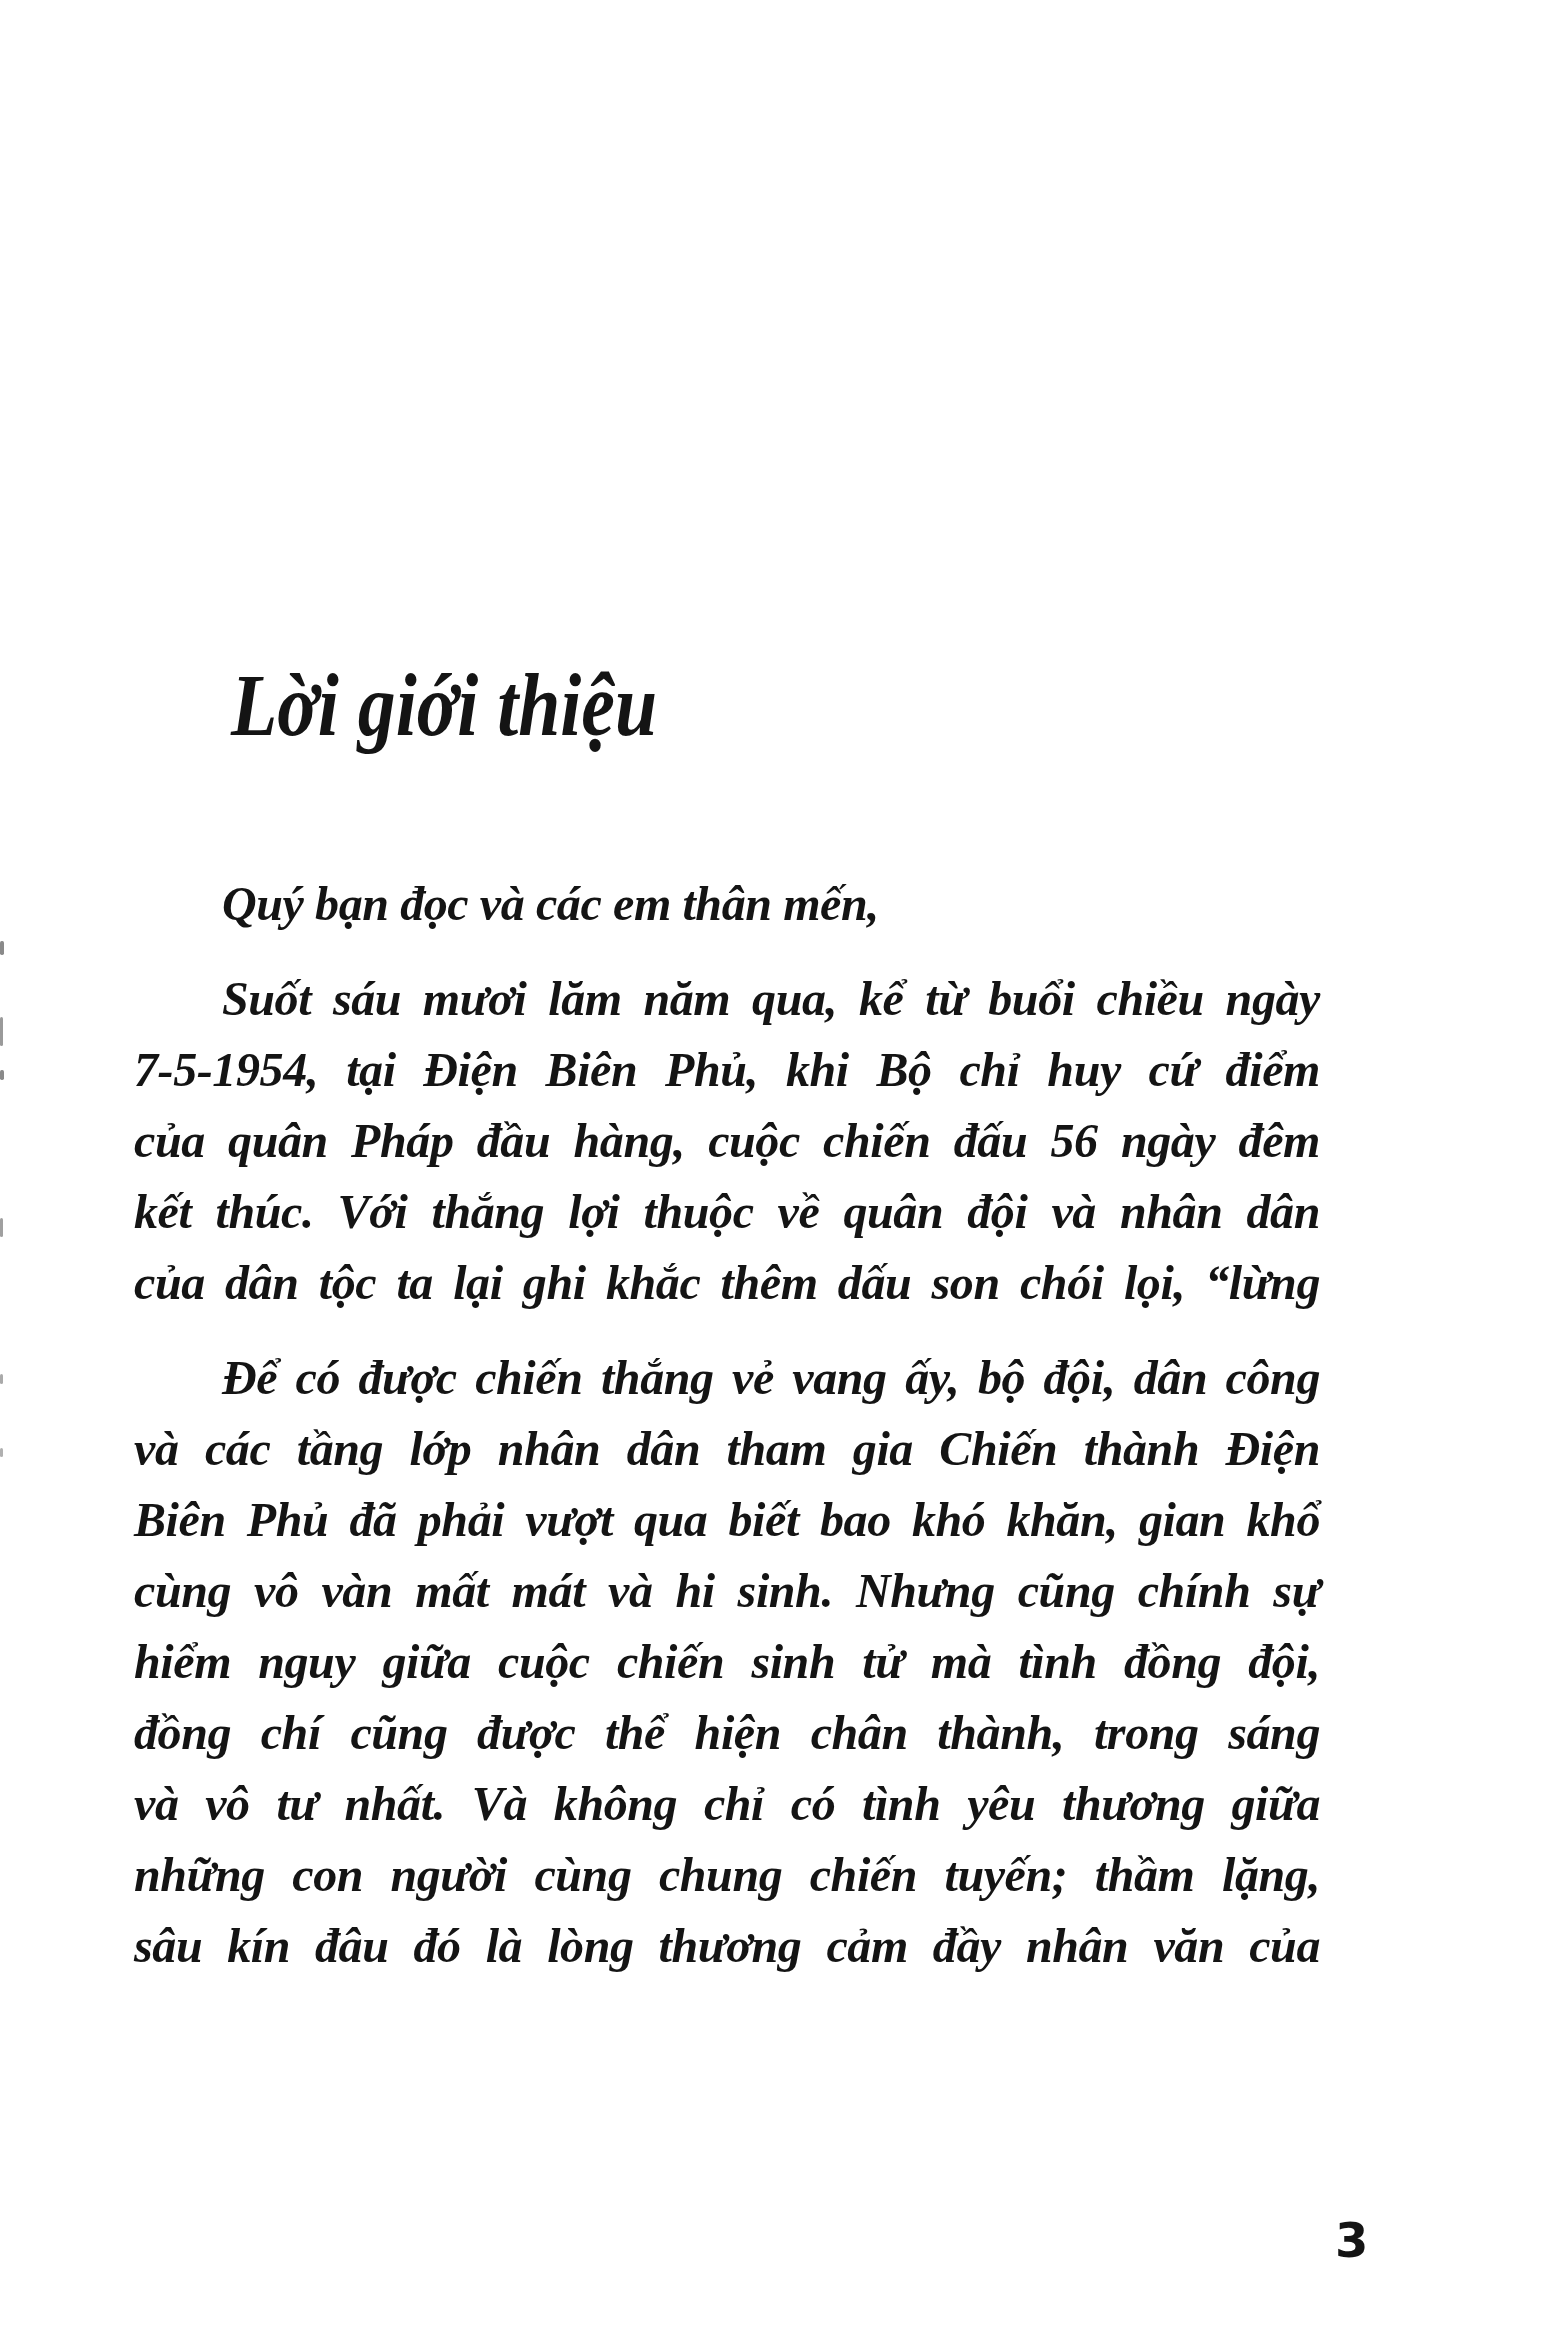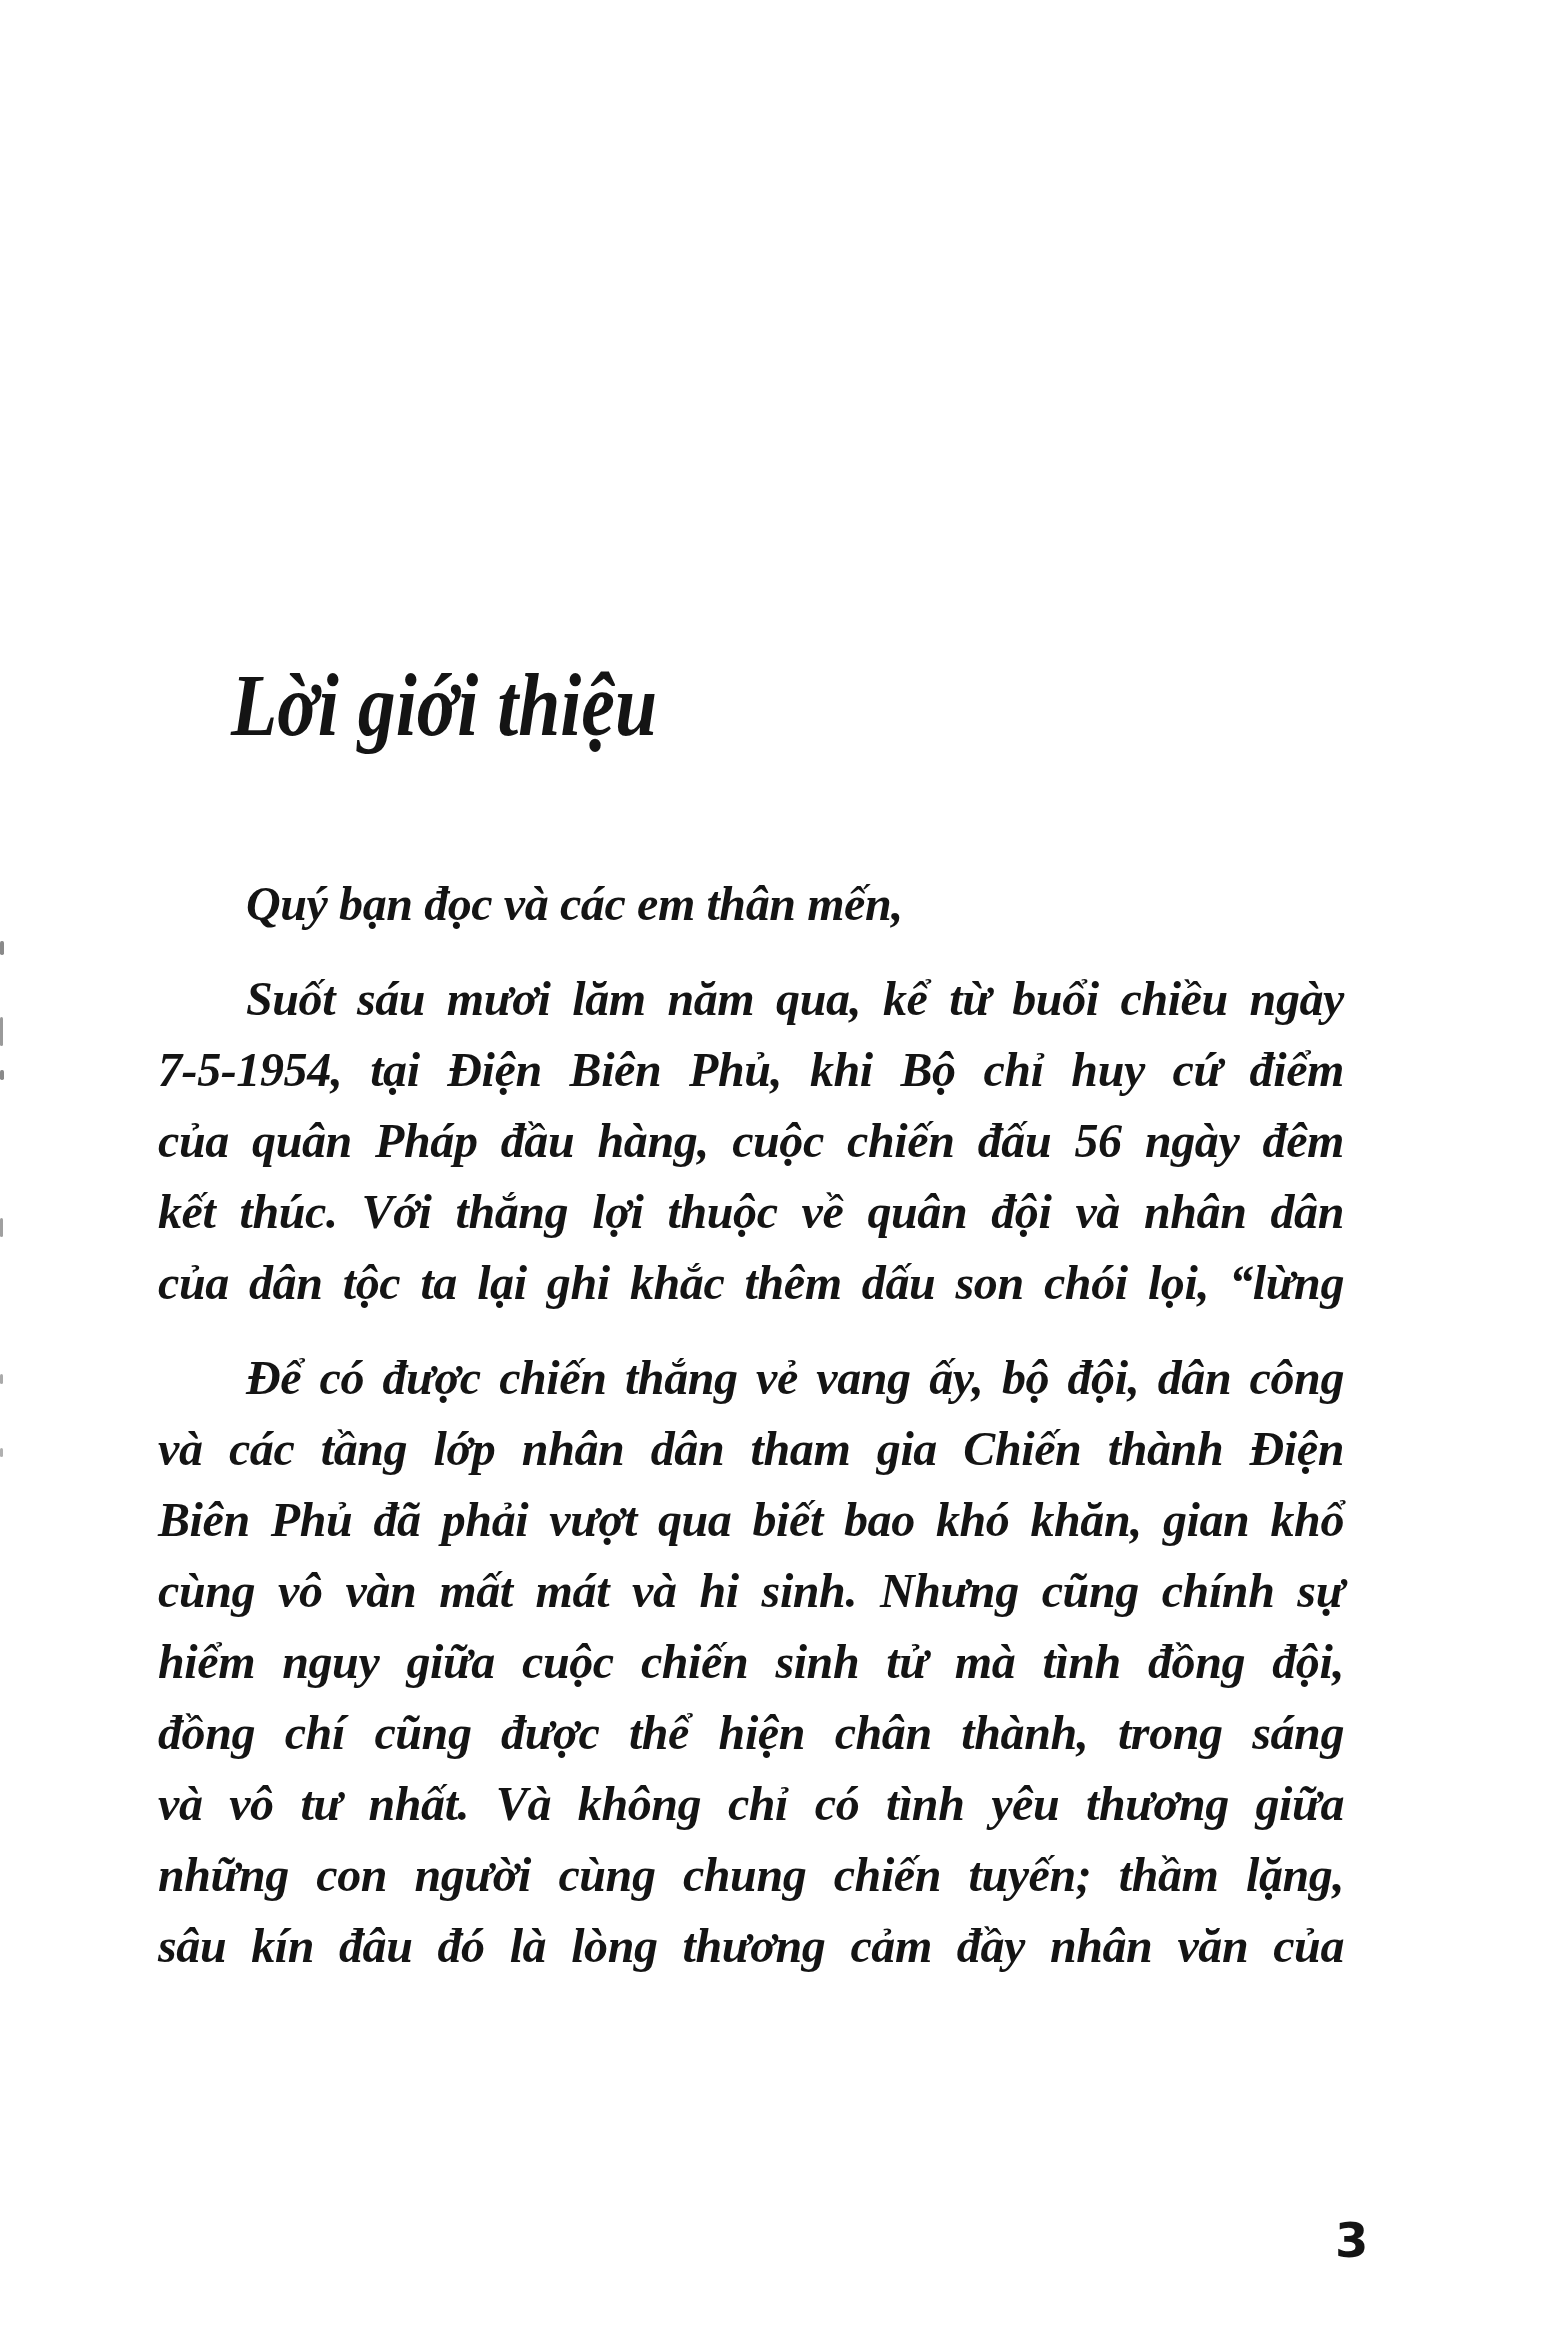--- a/index.html
+++ b/index.html
@@ -25,21 +25,21 @@
     font-weight: bold;
     font-style: italic;
     letter-spacing: 0px;
     white-space: nowrap;
     transform: scaleX(0.86);
     transform-origin: left top;
     line-height: 1.2;
   }
   .body-block {
     position: absolute;
-    left: 158px;
+    left: 134px;
     top: 868px;
     width: 1186px;
   }
   .paragraph { margin: 0; }
   .paragraph + .paragraph { margin-top: 24px; }
   .line {
     font-size: 48px;
     font-style: italic;
     font-weight: bold;
     line-height: 71px;

